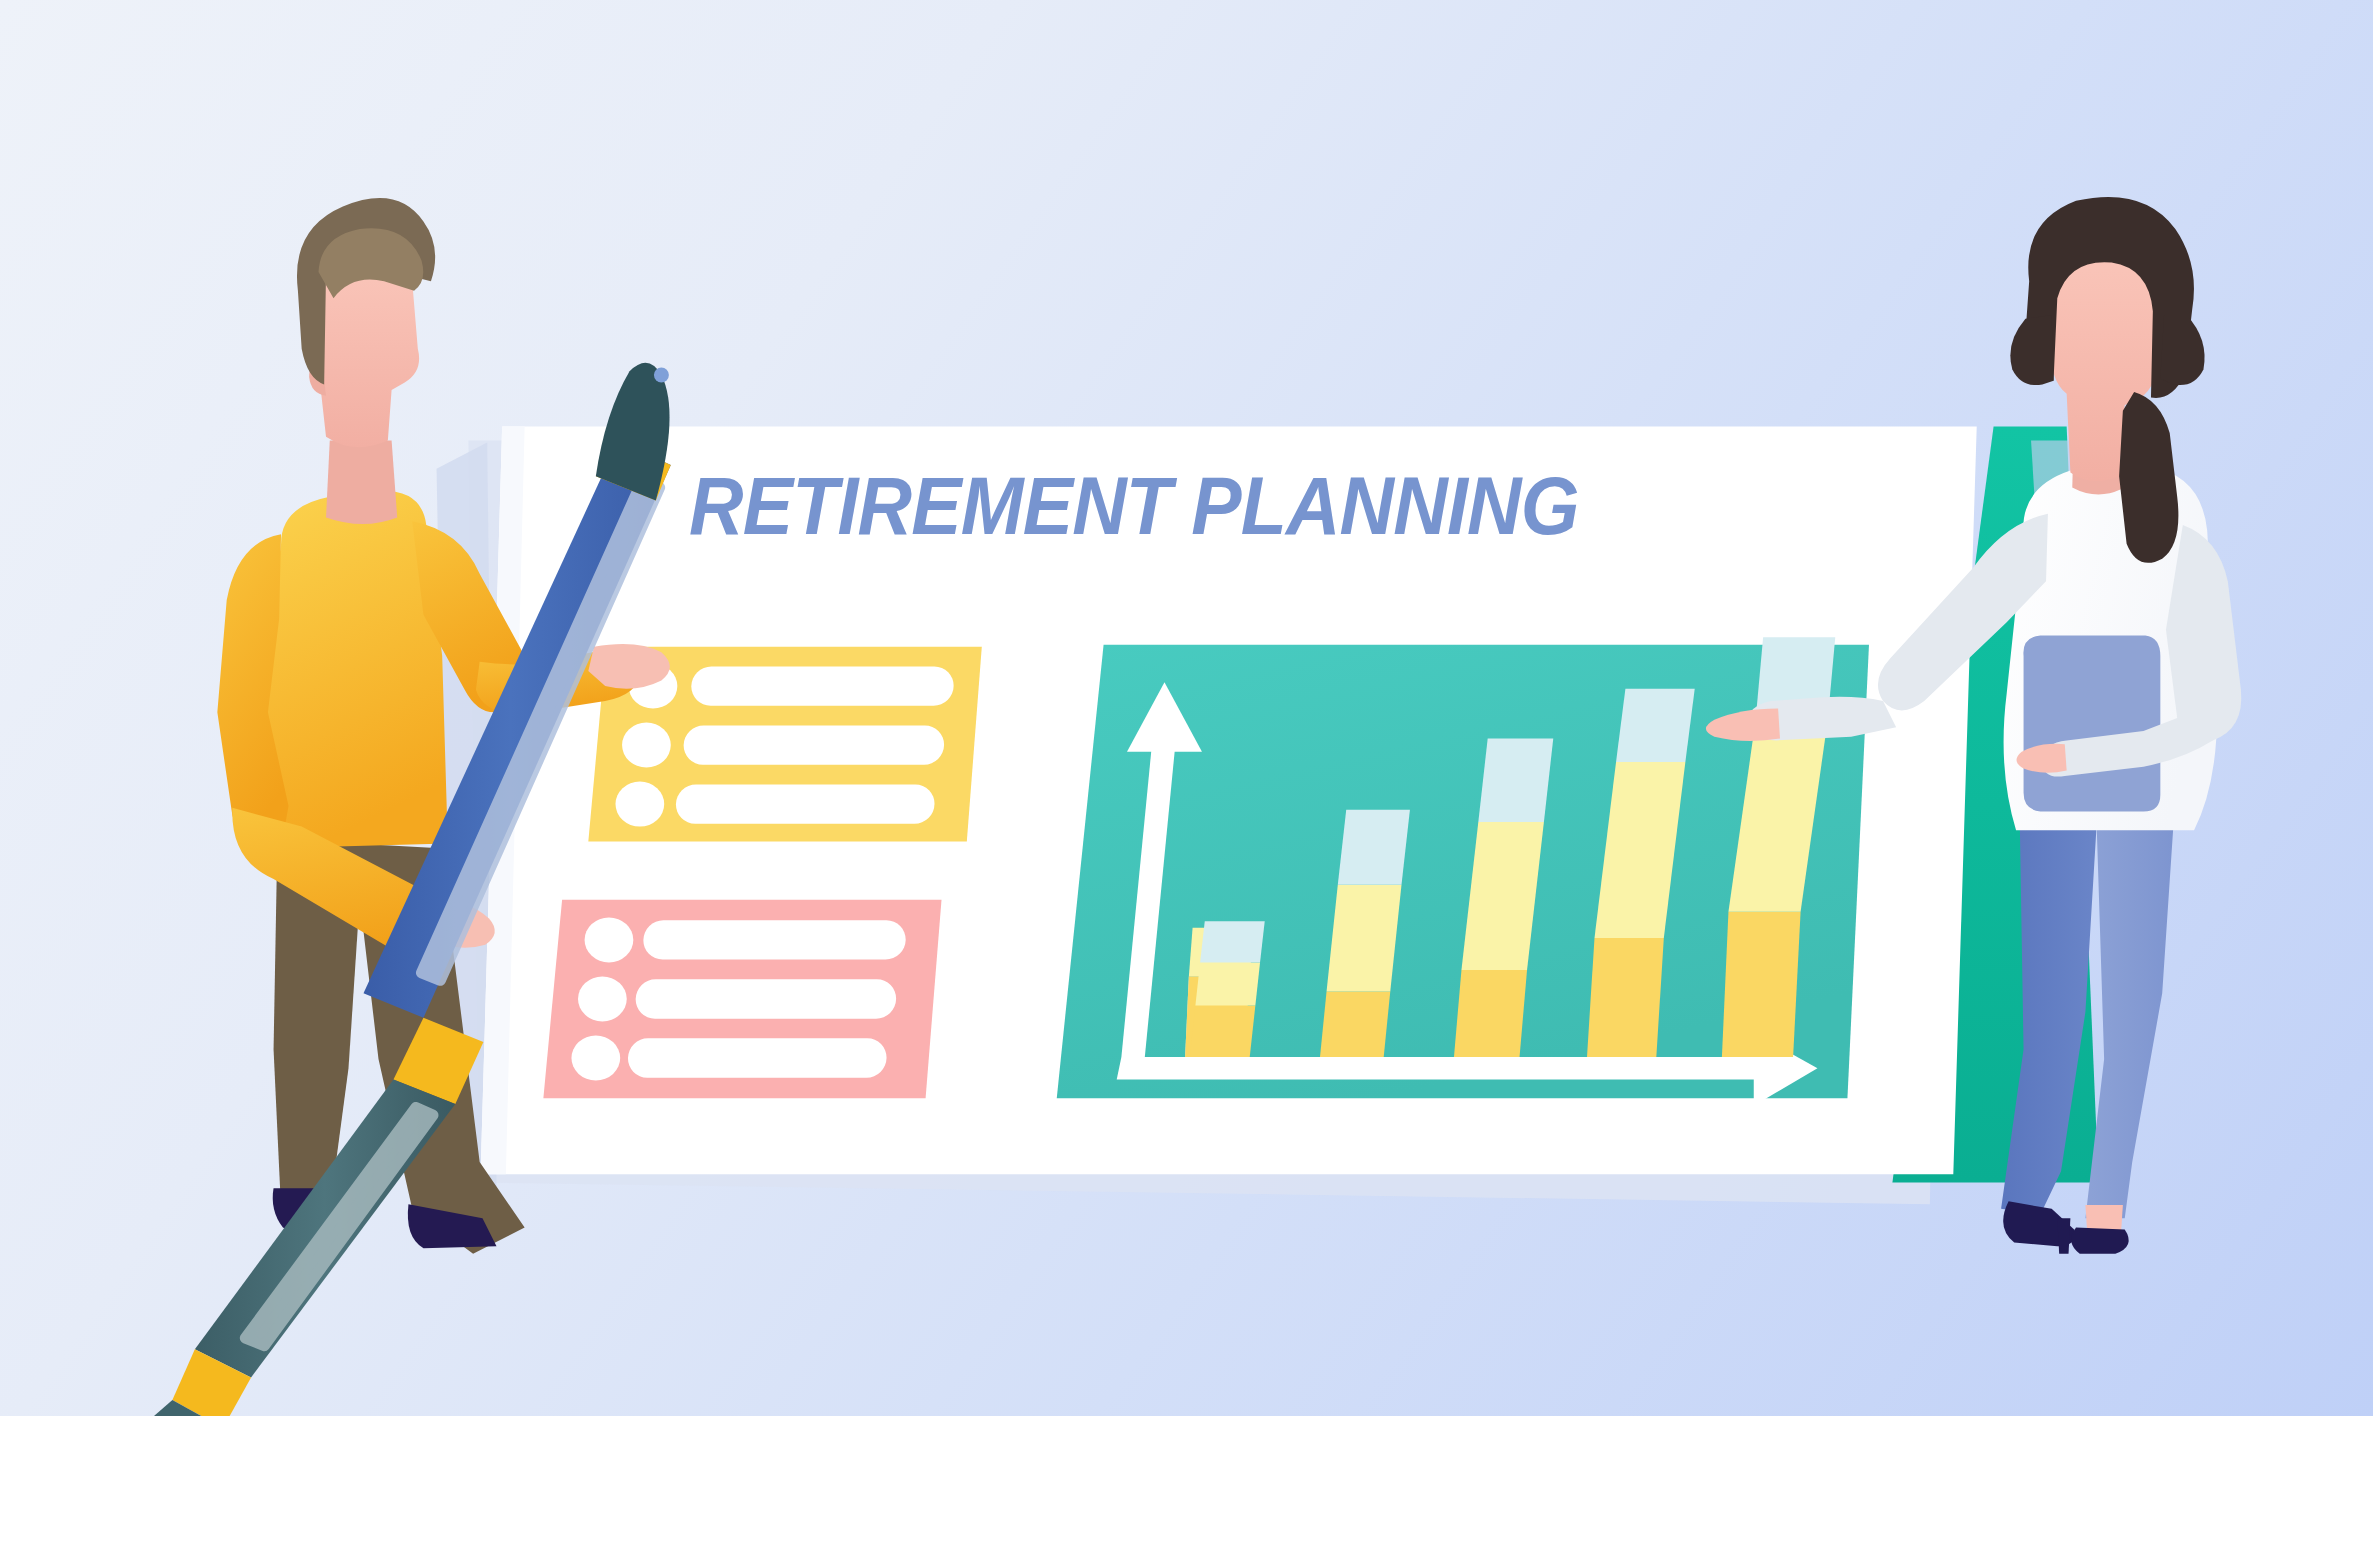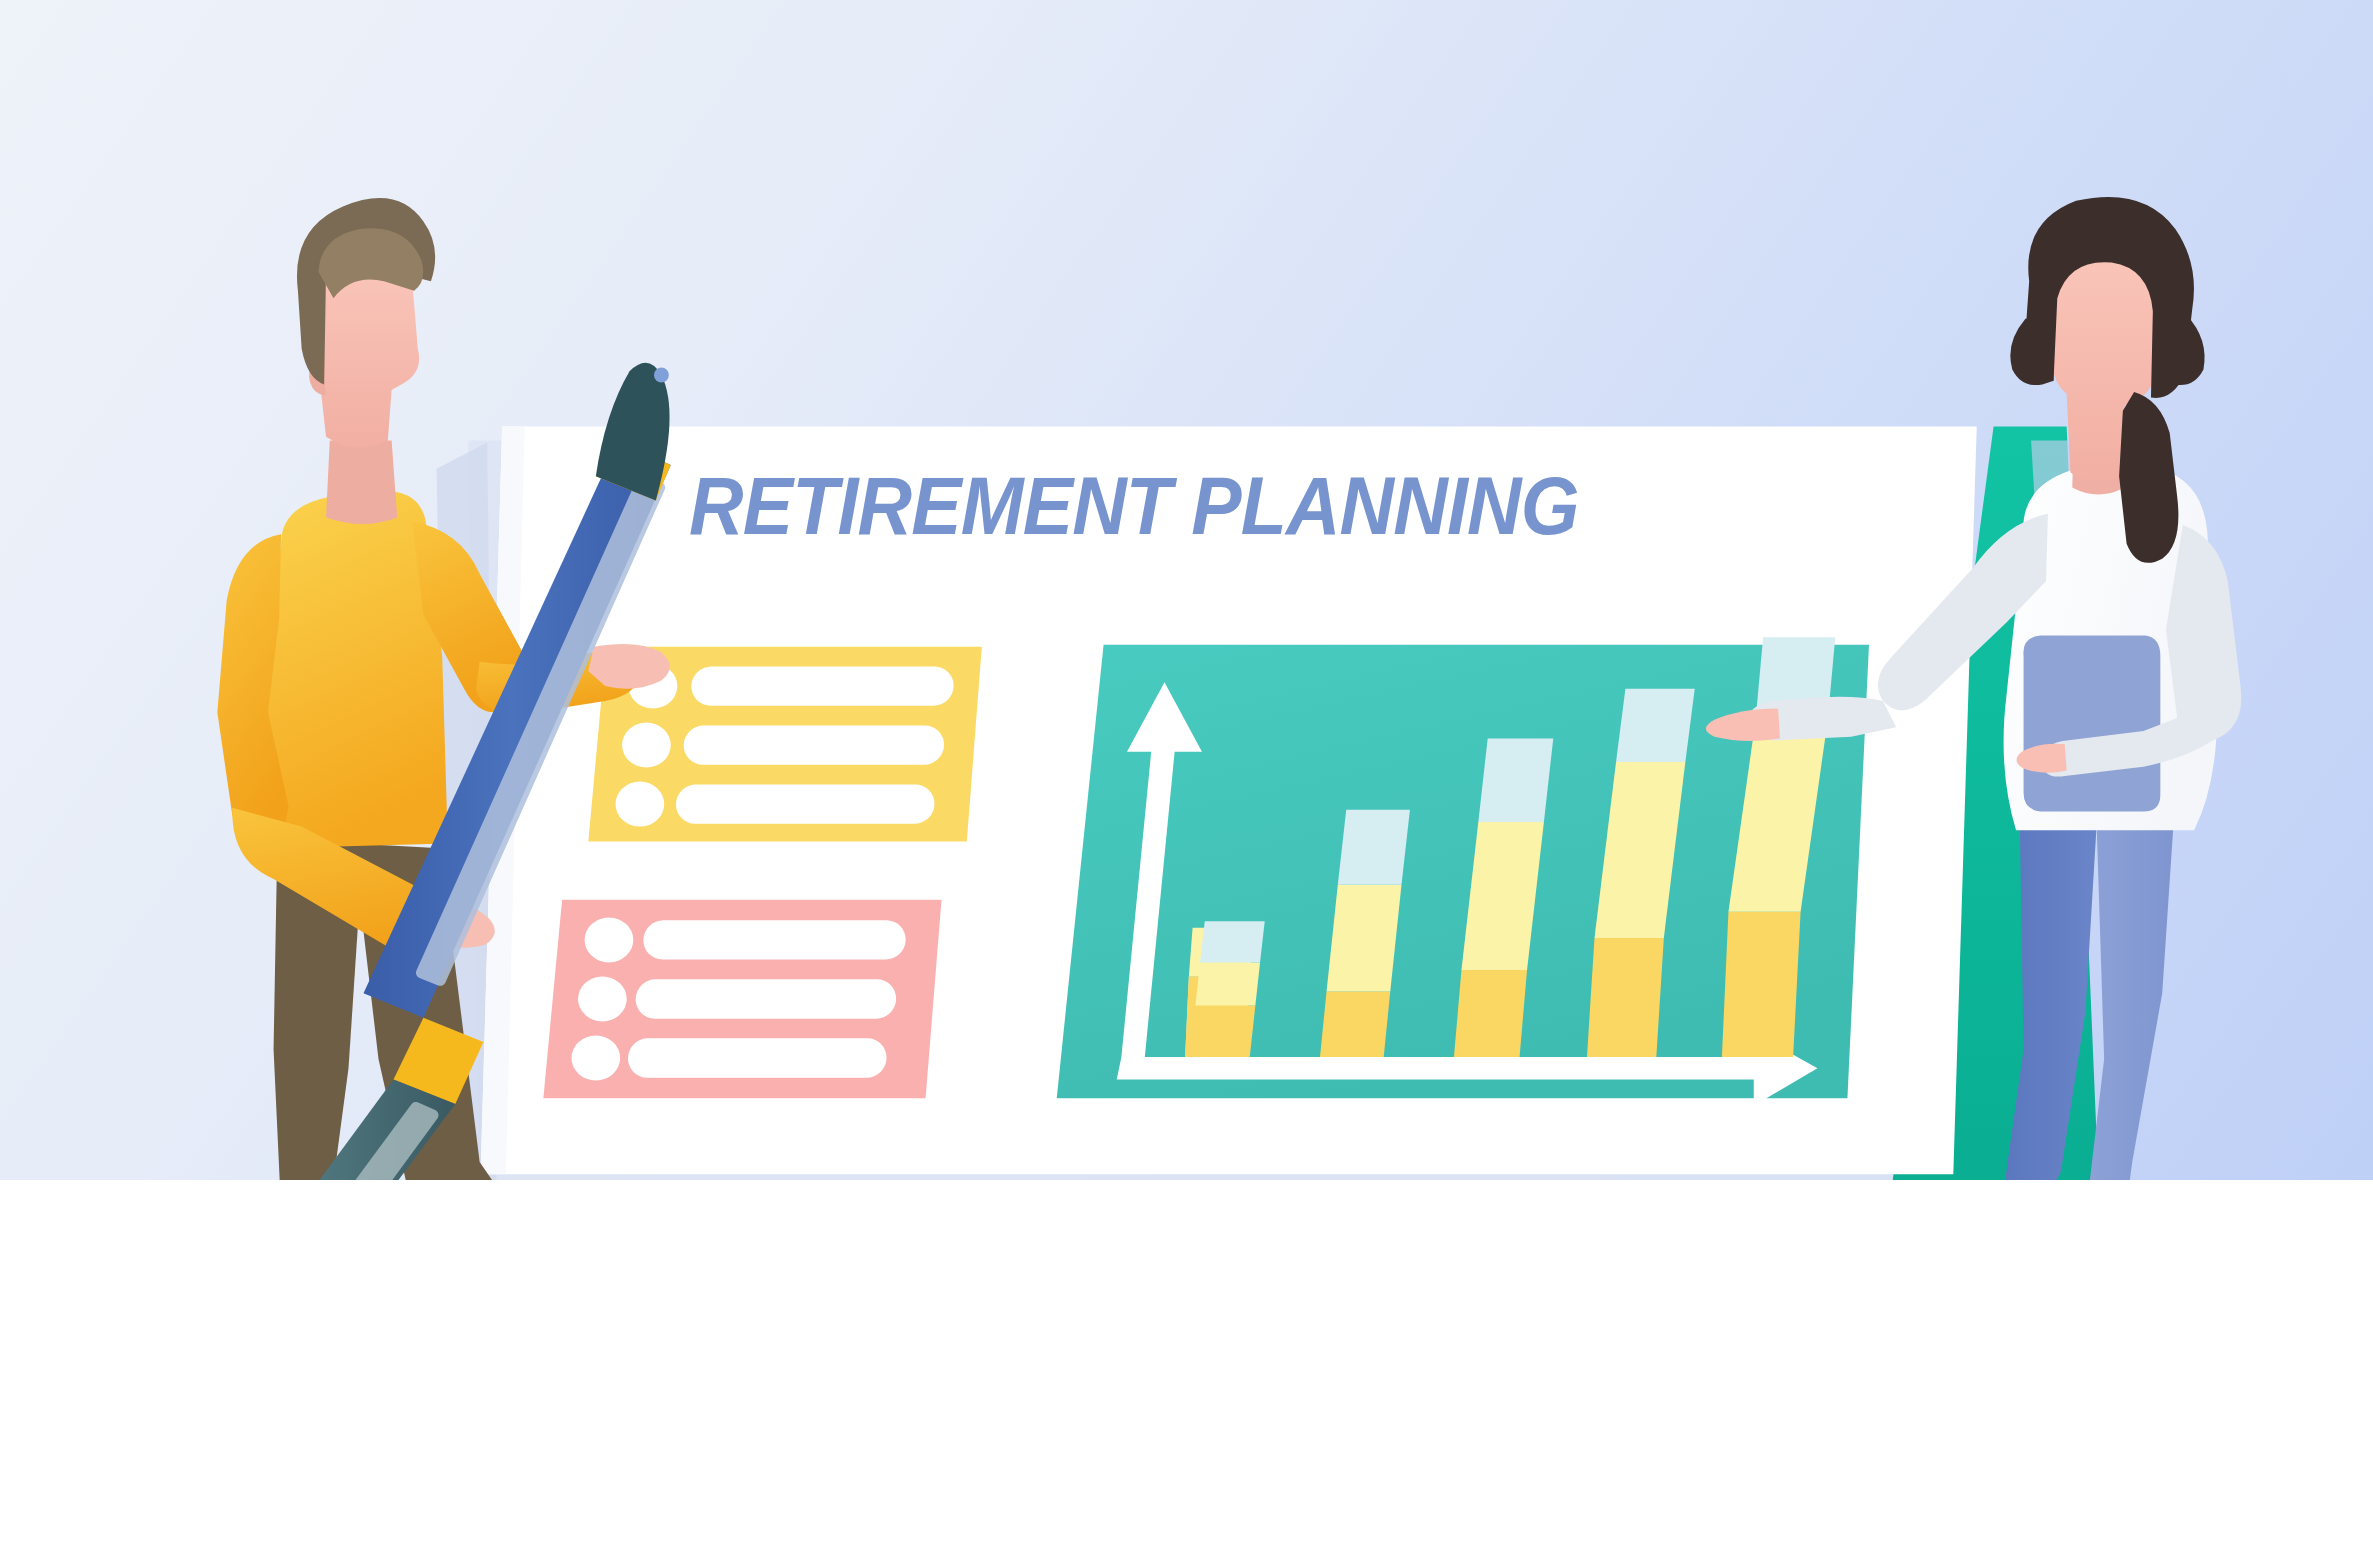--- a/index.html
+++ b/index.html
@@ -3,21 +3,21 @@
 <meta charset="utf-8">
 <style>
   html, body {
     margin: 0;
     padding: 0;
     background: #ffffff;
   }
   #scene {
     position: relative;
     width: 2373px;
-    height: 1180px;
+    height: 1416px;
     overflow: hidden;
     font-family: "Liberation Sans", sans-serif;
     background: linear-gradient(125deg, #EEF2F9 0%, #E6ECF8 30%, #D3DFF8 62%, #BFD0F7 100%);
   }
   #scene svg.layer {
     position: absolute;
     top: 0;
     left: 0;
     width: 2373px;
     height: 1552px;

